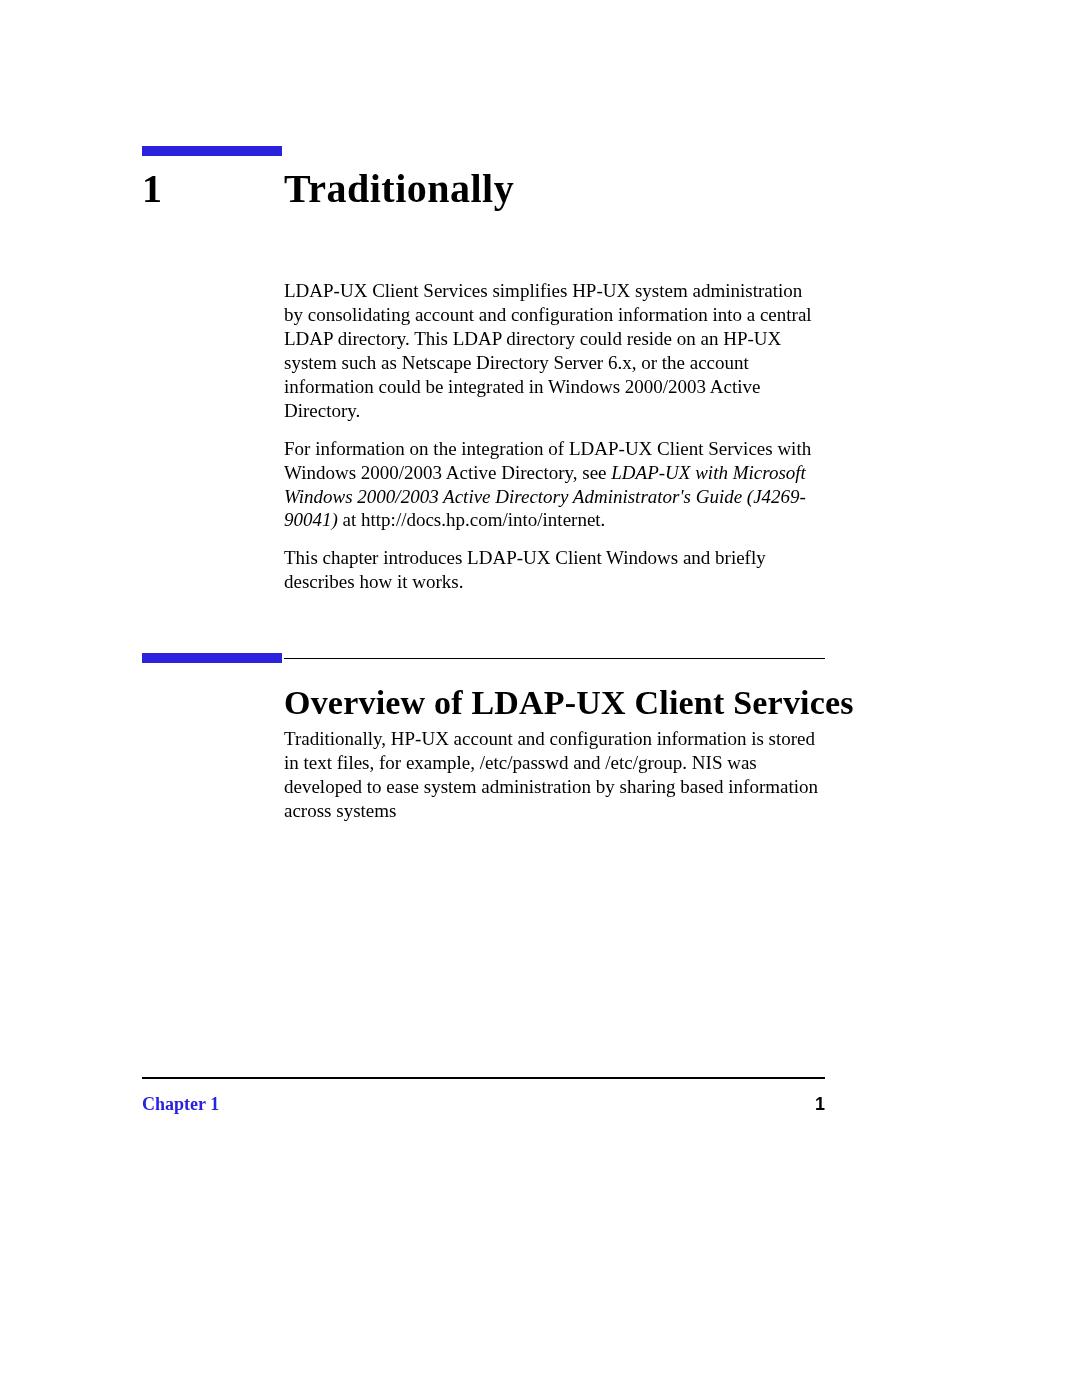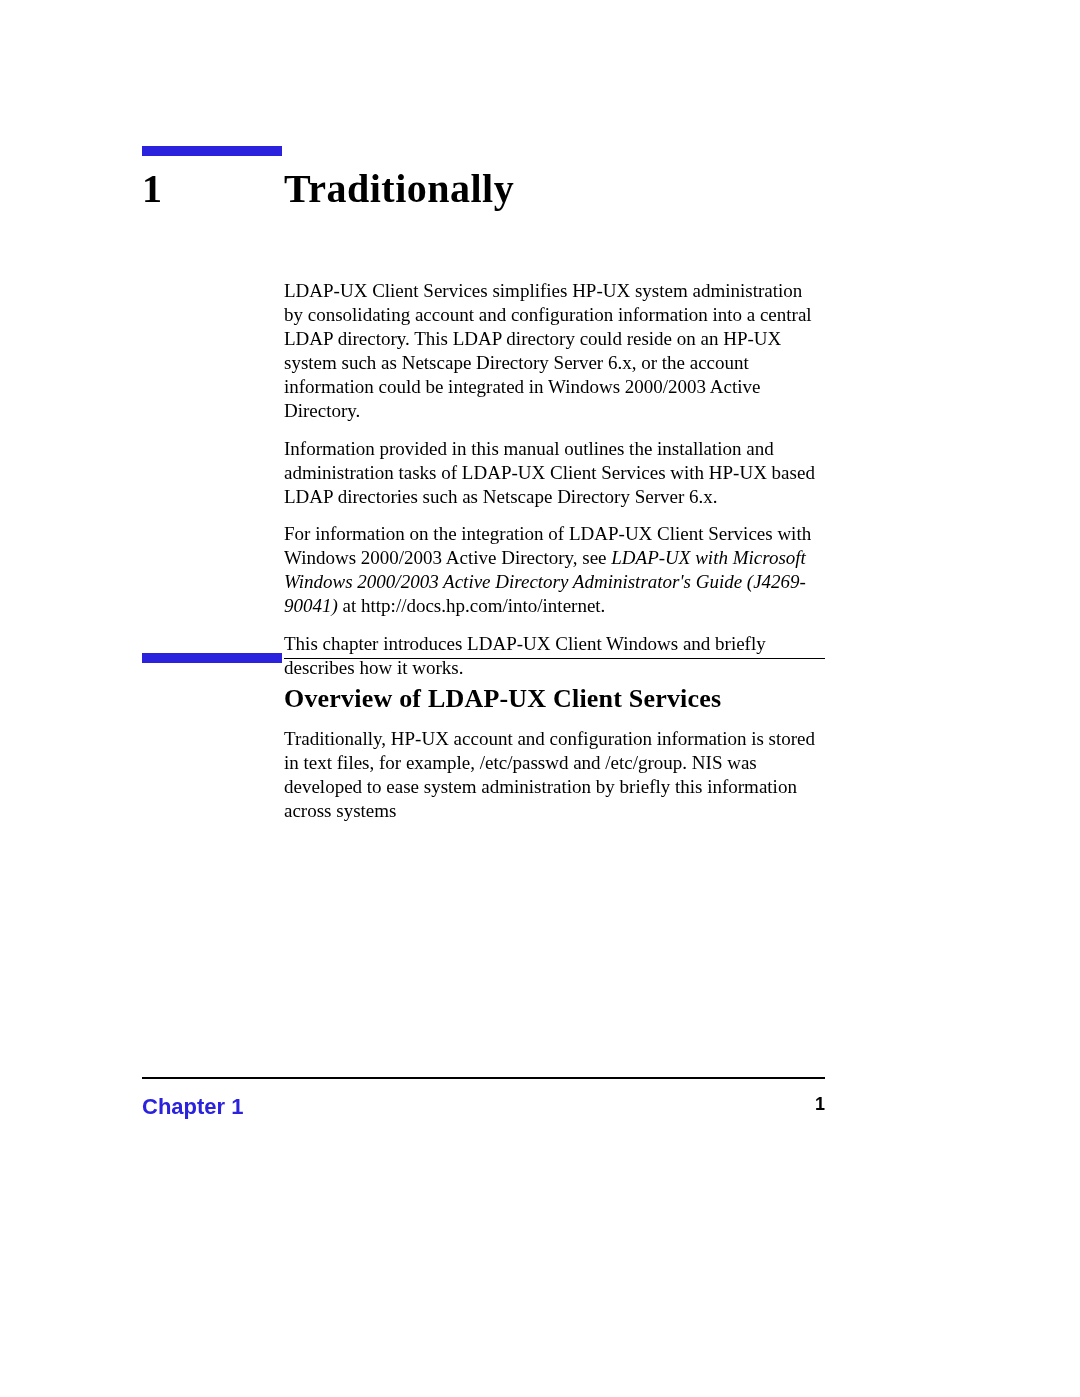--- a/index.html
+++ b/index.html
@@ -68,21 +68,21 @@
     left: 284px;
     top: 658px;
     width: 541px;
     height: 0;
     border-top: 1.5px solid #000000;
   }
   .section-heading {
     position: absolute;
     left: 284px;
     top: 684px;
-    font-size: 26px;
+    font-size: 34px;
     font-weight: bold;
     letter-spacing: 0.2px;
   }
   .section-body {
     position: absolute;
     left: 284px;
     top: 727px;
     width: 540px;
     font-size: 19px;
     line-height: 1.26;
@@ -95,22 +95,22 @@
     left: 142px;
     top: 1077px;
     width: 683px;
     height: 0;
     border-top: 2px solid #000000;
   }
   .footer-left {
     position: absolute;
     left: 142px;
     top: 1094px;
-    font-family: Liberation Sans, sans-serif;
-    font-size: 22px;
+    font-family: Liberation Serif, serif;
+    font-size: 18px;
     font-weight: bold;
     color: #2a22dd;
   }
   .footer-right {
     position: absolute;
     right: 255px;
     top: 1094px;
     font-family: Arial, Helvetica, sans-serif;
     font-size: 18px;
     font-weight: bold;
@@ -122,33 +122,32 @@
 
 <div class="page">
 
   <div class="top-rule"></div>
 
   <div class="chapter-number">1</div>
   <div class="chapter-title">Traditionally</div>
 
   <div class="intro-block">
     <p>LDAP-UX Client Services simplifies HP-UX system administration by consolidating account and configuration information into a central LDAP directory. This LDAP directory could reside on an HP-UX system such as Netscape Directory Server 6.x, or the account information could be integrated in Windows 2000/2003 Active Directory.</p>
-    <p>Information provided in this manual outlines the installation and administration tasks of LDAP-UX Client Services with HP-UX based LDAP directories such as Netscape Directory Server 6.x.</p>
     <p>
       <span>For information on the integration of LDAP-UX Client Services with Windows 2000/2003 Active Directory, see </span><span class="italic">LDAP-UX with Microsoft Windows 2000/2003 Active Directory Administrator's Guide (J4269-90041)</span><span> at http://docs.hp.com/into/internet.</span>
     </p>
     <p>This chapter introduces LDAP-UX Client Windows and briefly describes how it works.</p>
   </div>
 
   <div class="section-rule-blue"></div>
   <div class="section-rule-line"></div>
 
   <div class="section-heading">Overview of LDAP-UX Client Services</div>
 
   <div class="section-body">
-    <p>Traditionally, HP-UX account and configuration information is stored in text files, for example, /etc/passwd and /etc/group. NIS was developed to ease system administration by briefly this information across systems</p>
+    <p>Traditionally, HP-UX account and configuration information is stored in text files, for example, /etc/passwd and /etc/group. NIS was developed to ease system administration by sharing based information across systems</p>
   </div>
 
   <div class="footer-rule"></div>
   <div class="footer-left">Chapter 1</div>
   <div class="footer-right">1</div>
 
 </div>
 
 </body></html>

